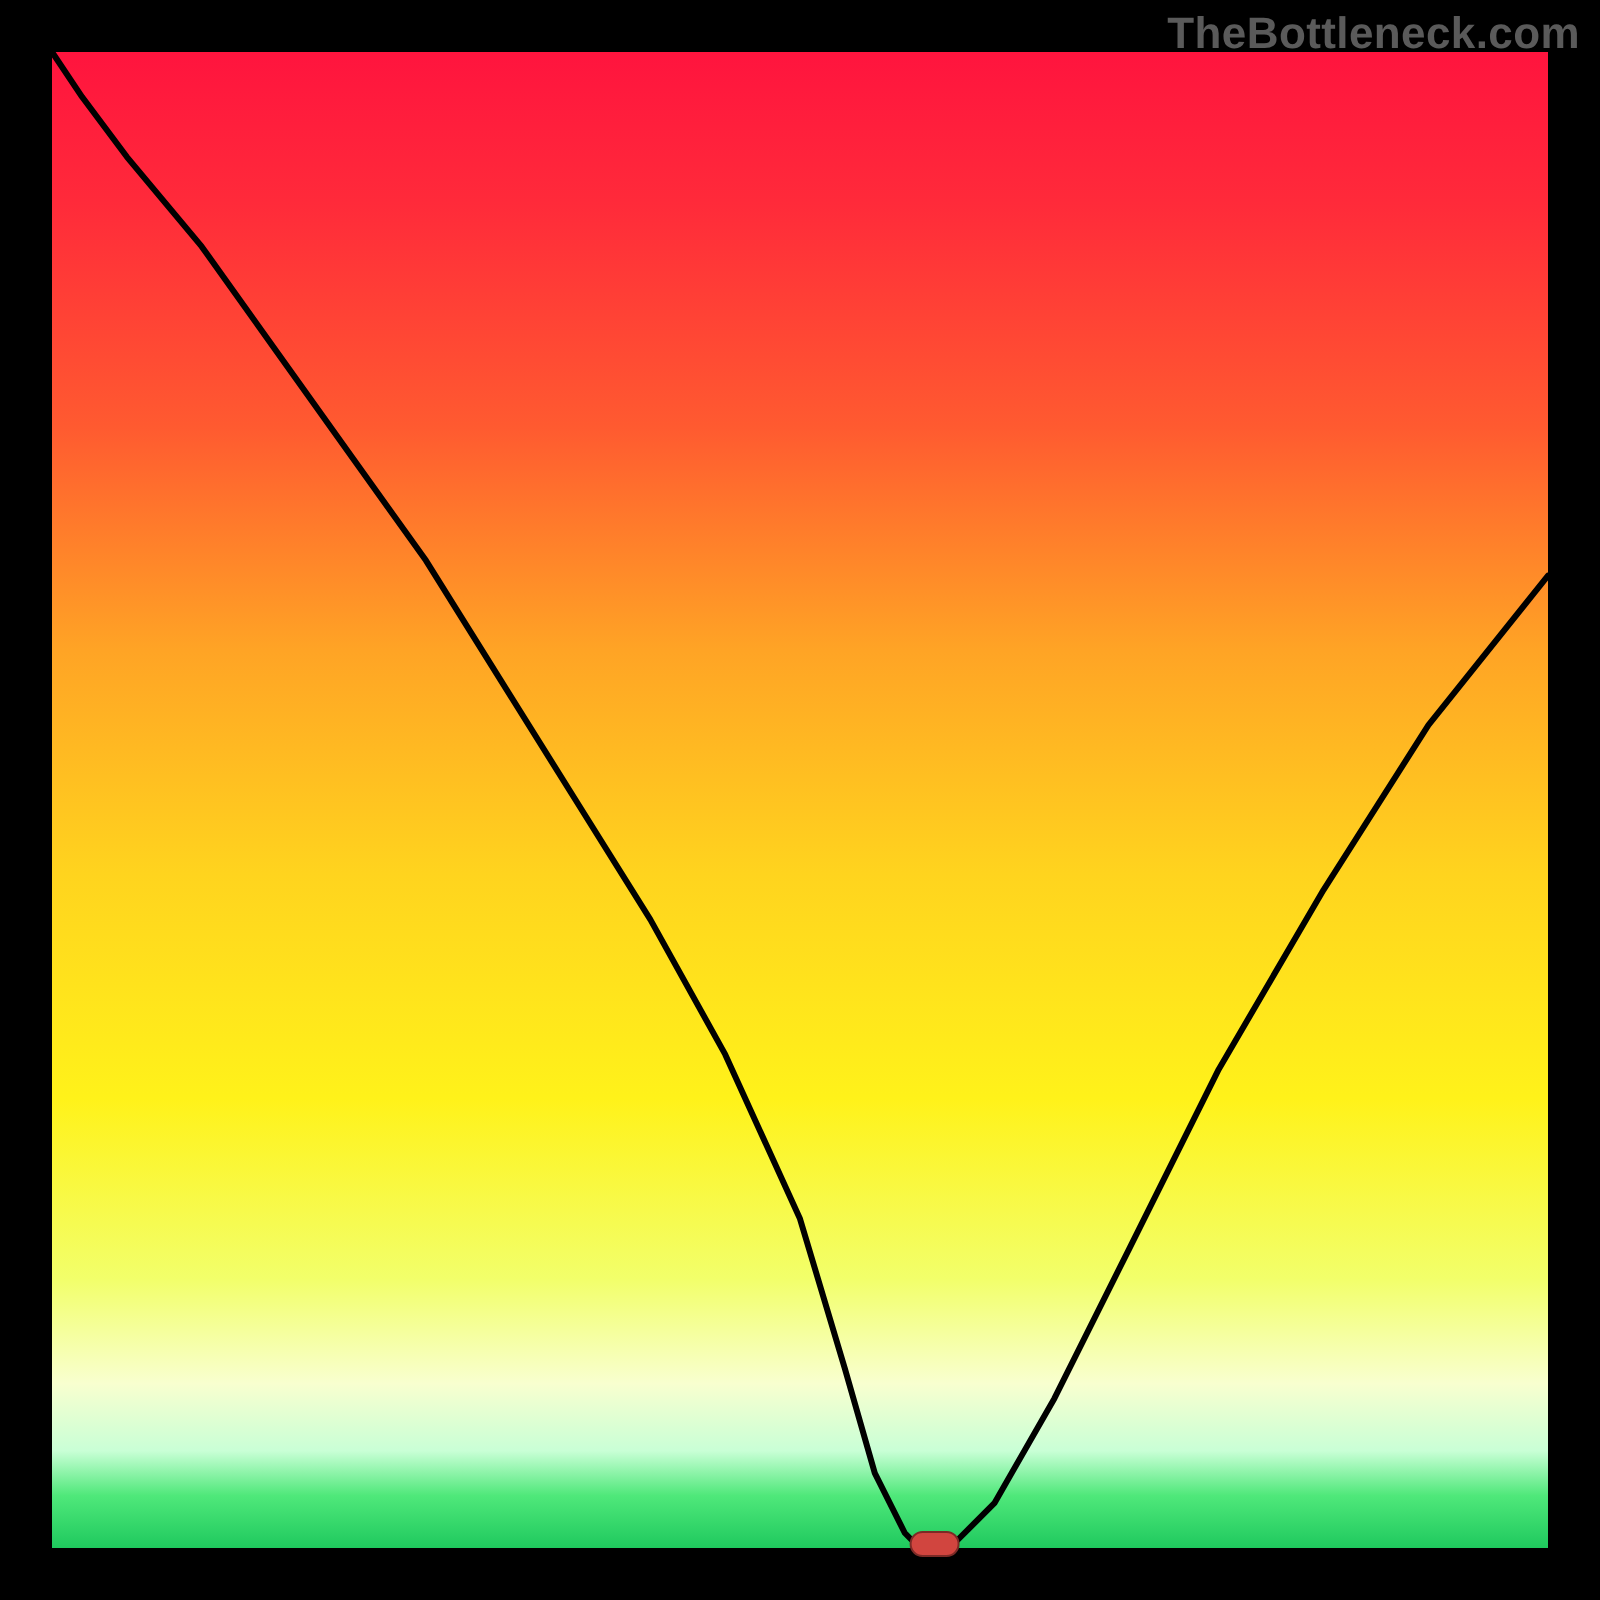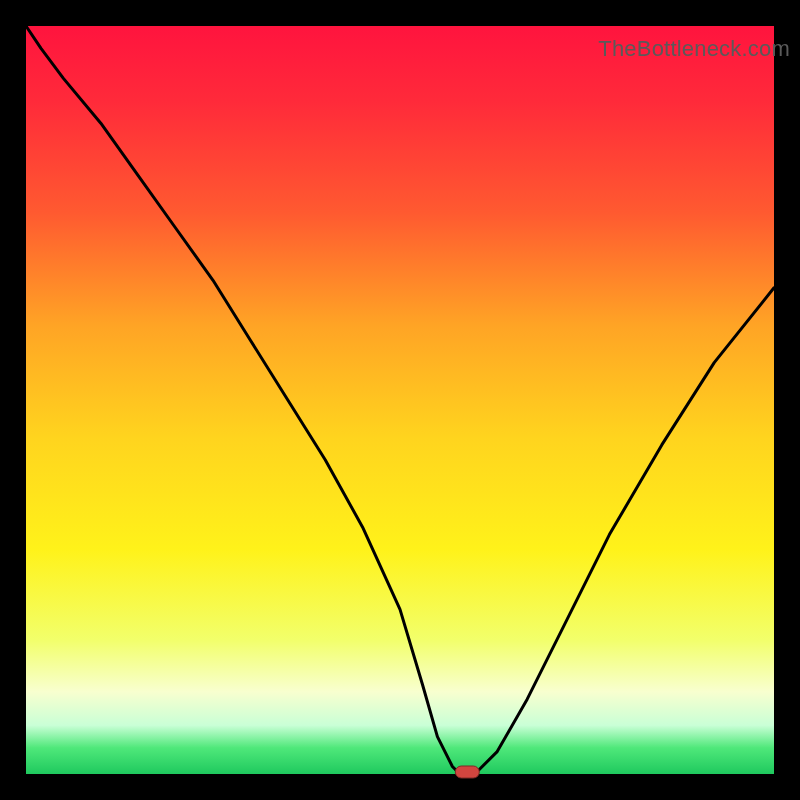--- a/index.html
+++ b/index.html
@@ -16,24 +16,23 @@
     width: 800px;
     height: 800px;
     background: #000;
   }
   .watermark {
     position: absolute;
     top: 4px;
     right: 10px;
     color: #5a5a5a;
     font-size: 22px;
-    font-weight: 400;
+    font-weight: 700;
     letter-spacing: 0.2px;
     z-index: 10;
-    margin-top: 32px;
   }
   svg {
     display: block;
   }
 </style>
 </head>
 <body>
 
 <div class="frame">
   <div class="watermark">TheBottleneck.com</div>

